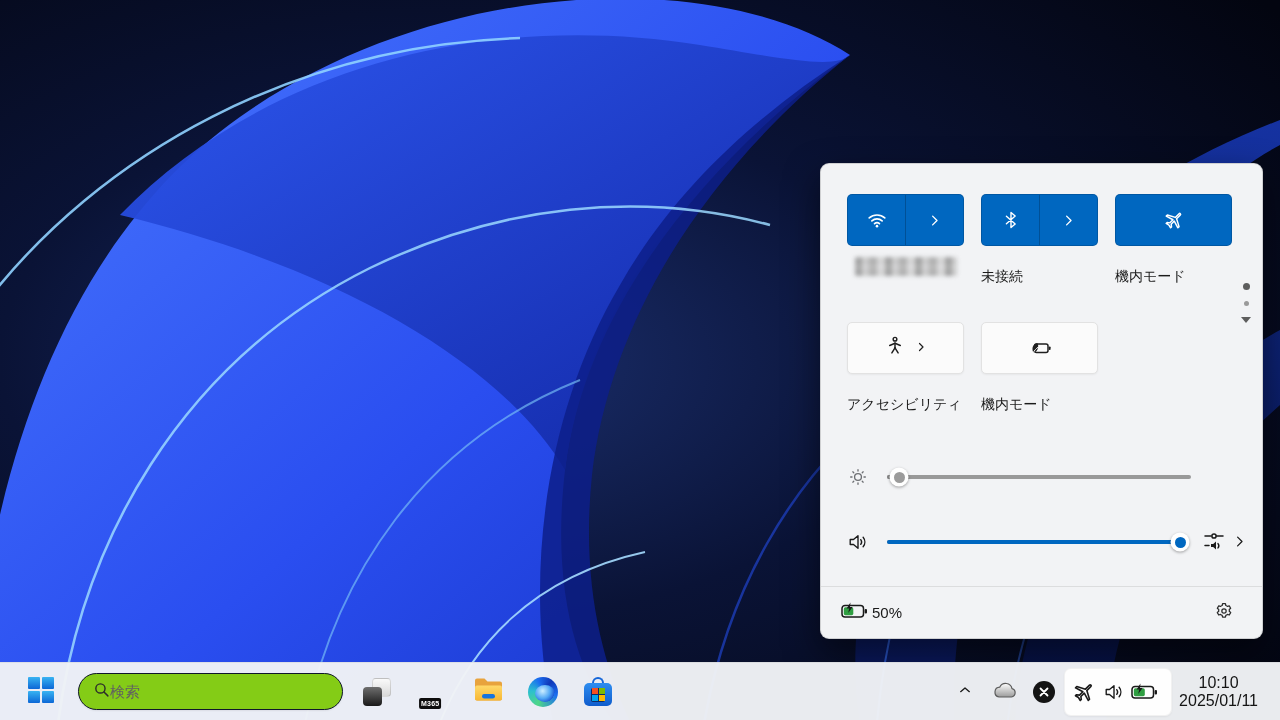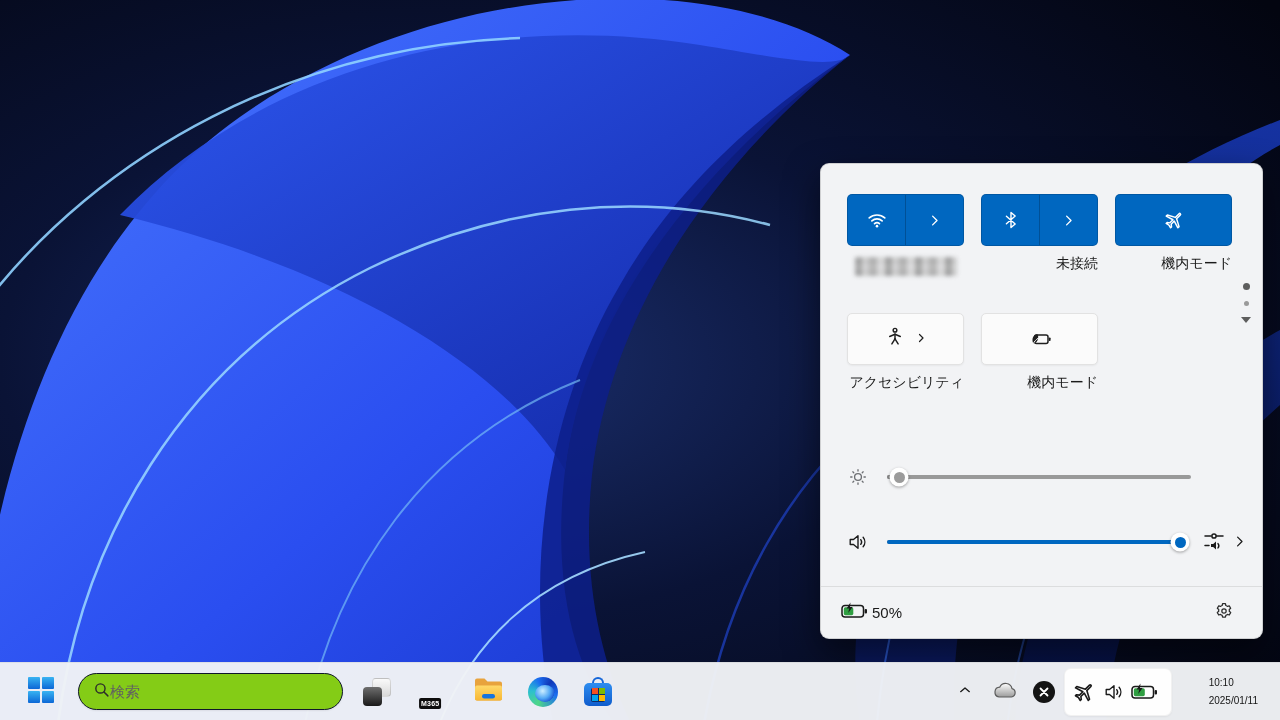--- a/index.html
+++ b/index.html
@@ -16,21 +16,21 @@
   }
   .tiles{ position:absolute; left:26px; top:30px; display:grid;
     grid-template-columns:repeat(3,117px); column-gap:17px; row-gap:37px; }
   .tile{ width:117px; }
   .tile-btn{ height:52px; border-radius:5px; display:flex; align-items:stretch; overflow:hidden; cursor:pointer; }
   .tile-btn.on{ background:#0067c0; border:1px solid rgba(0,0,0,.15); }
   .tile-btn.off{ background:#fbfbfb; border:1px solid #e2e2e2; box-shadow:0 1px 2px rgba(0,0,0,.05); }
   .half{ flex:1; display:flex; align-items:center; justify-content:center; }
   .vdiv{ width:1px; background:rgba(0,0,0,.22); margin:0; }
   .center-row{ flex:1; display:flex; align-items:center; justify-content:center; gap:9px; }
-  .tile-label{ margin-top:8px; text-align:right; font-size:14px; color:#1b1b1b; line-height:18px; white-space:nowrap; }
+  .tile-label{ margin-top:21px; text-align:left; font-size:14px; color:#1b1b1b; line-height:18px; white-space:nowrap; }
   .redacted{ display:block; width:102px; height:19px; margin:11px auto 0; border-radius:2px;
     background:
       repeating-linear-gradient(90deg, rgba(125,125,125,.55) 0 7px, rgba(200,200,200,.7) 7px 14px, rgba(155,155,155,.6) 14px 22px, rgba(215,215,215,.7) 22px 30px),
       repeating-linear-gradient(0deg, rgba(170,170,170,.5) 0 6px, rgba(220,220,220,.5) 6px 12px);
     filter:blur(2px); }
 
   .page-dots{ position:absolute; right:10px; top:119px; width:12px; display:flex; flex-direction:column; align-items:center; }
   .dot-big{ width:7px; height:7px; border-radius:50%; background:#5d5d5d; }
   .dot-small{ width:5px; height:5px; border-radius:50%; background:#9a9a9a; margin-top:11px; }
   .tri-down{ width:0; height:0; border-left:5px solid transparent; border-right:5px solid transparent;
@@ -100,22 +100,22 @@
   .store-win i{ display:block; }
   .store-win i:nth-child(1){ background:#f25022; } .store-win i:nth-child(2){ background:#7fba00; }
   .store-win i:nth-child(3){ background:#00a4ef; } .store-win i:nth-child(4){ background:#ffb900; }
 
   .tray-chevron{ left:945px; } .tray-cloud{ left:985px; } .tray-x{ left:1024px; }
   .x-circle{ width:22px; height:22px; border-radius:50%; background:#141414; display:flex; align-items:center; justify-content:center; }
   .qs-tray-group{ position:absolute; left:1064px; top:5px; width:108px; height:48px; border-radius:7px;
     background:rgba(255,255,255,.92); border:1px solid rgba(0,0,0,.05); box-shadow:0 1px 2px rgba(0,0,0,.05);
     display:flex; align-items:center; padding-left:4px; cursor:pointer; }
   .qs-tray-group .ticon{ width:30px; height:30px; display:flex; align-items:center; justify-content:center; }
-  .clock{ position:absolute; right:22px; top:50%; transform:translateY(-50%); text-align:left;
-    font-size:10px; color:#141414; line-height:18px; cursor:pointer; }
+  .clock{ position:absolute; right:22px; top:50%; transform:translateY(-50%); text-align:center;
+    font-size:16px; color:#141414; line-height:18px; cursor:pointer; }
 </style>
 </head>
 <body>
 
 <div class="screen">
 
   <svg class="wallpaper" viewBox="0 0 1280 720" preserveAspectRatio="none">
     <defs>
       <radialGradient id="bg" cx="36%" cy="50%" r="80%">
         <stop offset="0%" stop-color="#1b2f6e"></stop>

